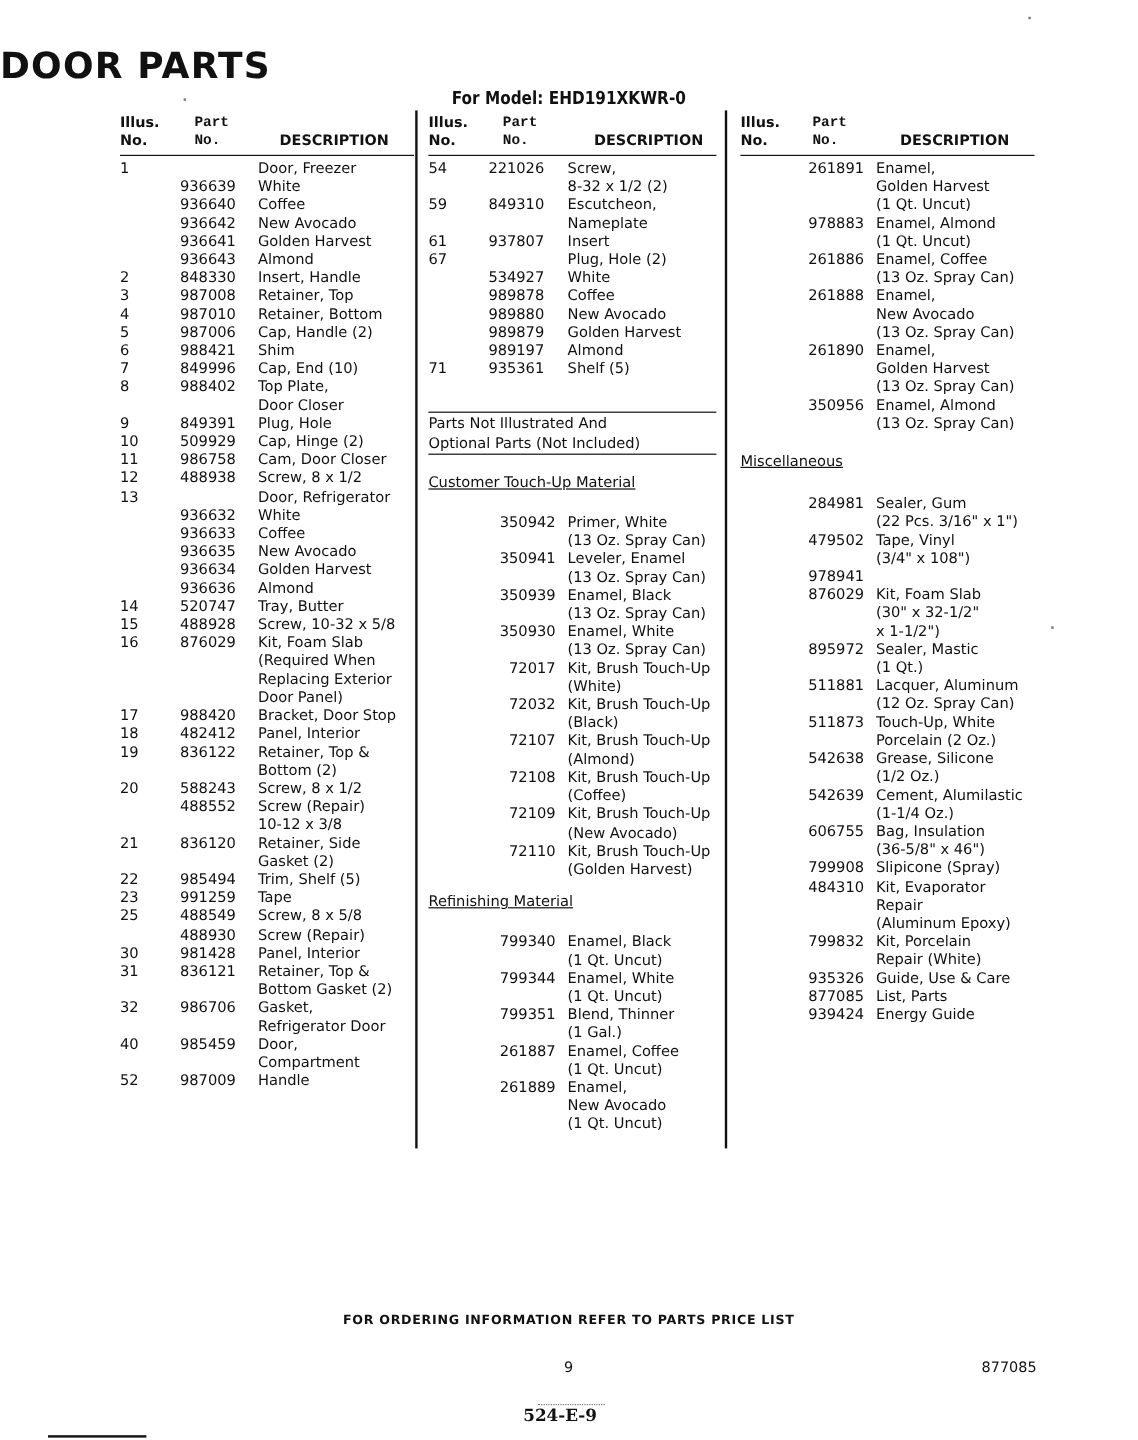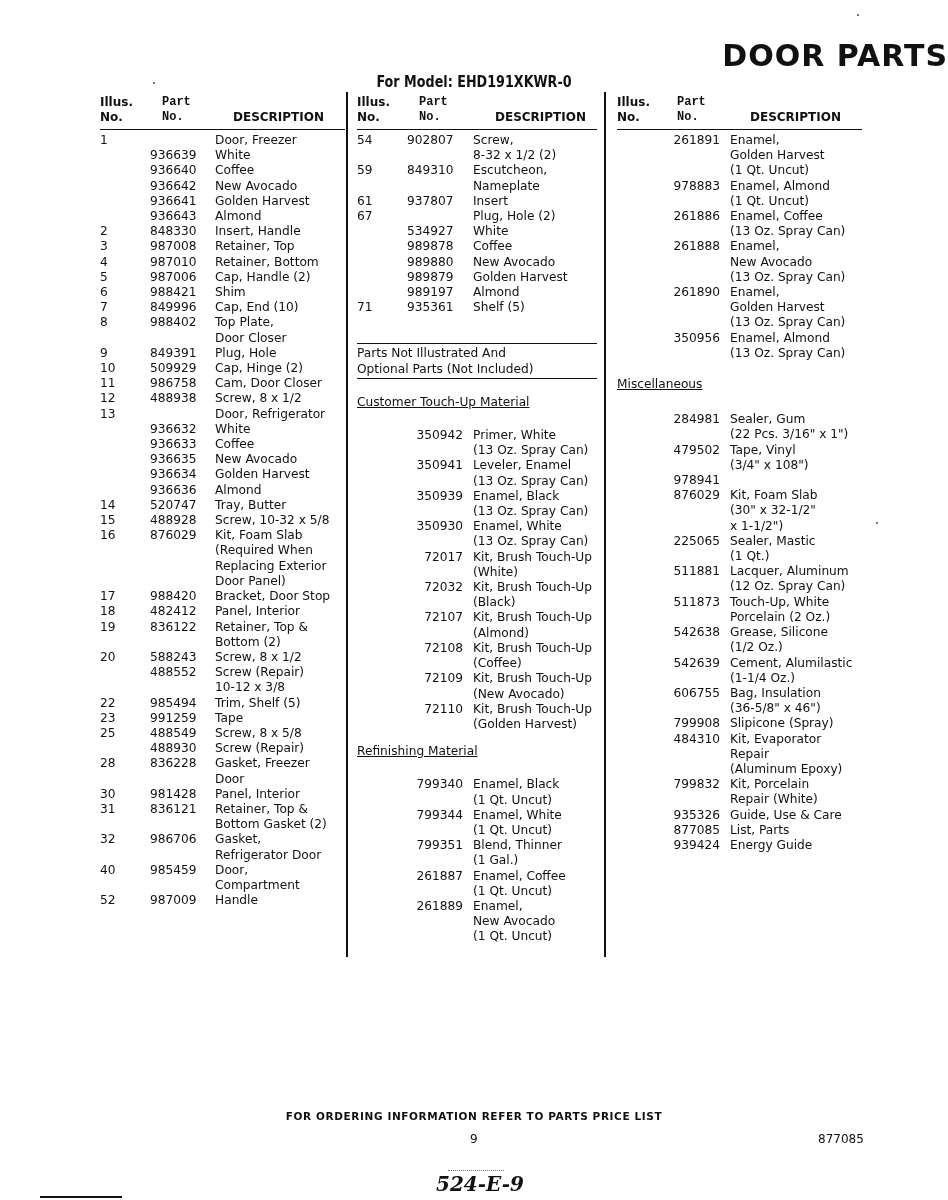--- a/index.html
+++ b/index.html
@@ -1,17 +1,17 @@
 <!DOCTYPE html>
 <html><head>
 <meta charset="utf-8">
 <style>
   html, body { margin: 0; padding: 0; background: #ffffff; }
   body { width: 948px; height: 1200px; position: relative; overflow: hidden; color: #111; font-family: "DejaVu Sans", sans-serif; }
-  .title { position: absolute; left: 0; width: 948px; top: 40px; text-align: right; font-family: "DejaVu Sans", sans-serif; font-weight: bold; font-size: 30px; letter-spacing: 1px; line-height: 32px; }
+  .title { position: absolute; left: 0; width: 948px; top: 40px; text-align: left; font-family: "DejaVu Sans", sans-serif; font-weight: bold; font-size: 30px; letter-spacing: 1px; line-height: 32px; }
   .subtitle { position: absolute; left: 0; width: 948px; top: 73px; text-align: center; font-family: "DejaVu Sans", sans-serif; font-weight: bold; font-size: 15px; line-height: 18px; transform: scaleX(0.85); }
   .col { position: absolute; top: 95px; font-size: 12.2px; line-height: 15.2px; }
   .col1 { left: 100px; width: 245px; }
   .col2 { left: 357px; width: 240px; }
   .col3 { left: 617px; width: 245px; }
   .vrule { position: absolute; width: 2px; background: #111; }
   .hdr { position: relative; height: 34px; font-weight: bold; font-size: 12px; line-height: 15px; border-bottom: 1.5px solid #111; }
   .hdr span { position: absolute; }
   .hdr .h-illus { left: 0; top: 0; }
   .hdr .h-part { top: 0; font-family: Liberation Mono, monospace; }
@@ -25,24 +25,24 @@
   .col2 .row .part { width: 66px; }
   .col3 .row .illus { width: 50px; }
   .col3 .row .part { width: 62px; }
   .section-title { text-decoration: underline; margin-top: 12px; margin-bottom: 18px; }
   .notice { border-top: 1.5px solid #111; border-bottom: 1.5px solid #111; margin-top: 28px; padding: 2px 0 1px 0; }
   .section-rows .row .part { text-align: right; padding-right: 10px; box-sizing: border-box; }
   .col2 .section-rows .row .illus { width: 44px; }
   .col2 .section-rows .row .part { width: 72px; }
   .col3 .section-rows .row .illus { width: 40px; }
   .col3 .section-rows .row .part { width: 73px; }
-  .footer-note { position: absolute; left: 0; width: 948px; top: 1094px; text-align: center; font-weight: bold; font-size: 10.5px; letter-spacing: 0.6px; margin-top: 16px; }
+  .footer-note { position: absolute; left: 0; width: 948px; top: 1094px; text-align: center; font-weight: bold; font-size: 10.5px; letter-spacing: 0.6px; }
   .page-num { position: absolute; left: 470px; top: 1132px; font-size: 12px; }
   .doc-num { position: absolute; left: 818px; top: 1132px; font-size: 12px; }
-  .hand { position: absolute; left: 436px; top: 1172px; font-family: "DejaVu Serif", serif; font-style: italic; font-weight: bold; font-size: 20px; }
+  .hand { position: absolute; left: 436px; top: 1172px; font-family: "DejaVu Serif", serif; font-weight: bold; font-size: 14px; }
   .hand-line { position: absolute; left: 448px; top: 1170px; width: 56px; border-top: 1px dotted #777; }
   .corner-line { position: absolute; left: 40px; top: 1196px; width: 82px; border-top: 2px solid #111; }
   .speck { position: absolute; width: 2px; height: 2px; background: #777; }
 </style>
 </head>
 <body>
 
 <div class="title">DOOR PARTS</div>
 <div class="subtitle">For Model: EHD191XKWR-0</div>
 
@@ -211,44 +211,44 @@
         <span class="part">588243</span>
         <span class="desc">Screw, 8 x 1/2</span>
       </div>
       <div class="row">
         <span class="illus"></span>
         <span class="part">488552</span>
         <span class="desc">Screw (Repair)
 10-12 x 3/8</span>
       </div>
       <div class="row">
+        <span class="illus">21</span>
+        <span class="part">836120</span>
+        <span class="desc">Retainer, Side
+Gasket (2)</span>
+      </div>
+      <div class="row">
         <span class="illus">22</span>
         <span class="part">985494</span>
         <span class="desc">Trim, Shelf (5)</span>
       </div>
       <div class="row">
         <span class="illus">23</span>
         <span class="part">991259</span>
         <span class="desc">Tape</span>
       </div>
       <div class="row">
         <span class="illus">25</span>
         <span class="part">488549</span>
         <span class="desc">Screw, 8 x 5/8</span>
       </div>
       <div class="row">
         <span class="illus"></span>
         <span class="part">488930</span>
         <span class="desc">Screw (Repair)</span>
-      </div>
-      <div class="row">
-        <span class="illus">28</span>
-        <span class="part">836228</span>
-        <span class="desc">Gasket, Freezer
-Door</span>
       </div>
       <div class="row">
         <span class="illus">30</span>
         <span class="part">981428</span>
         <span class="desc">Panel, Interior</span>
       </div>
       <div class="row">
         <span class="illus">31</span>
         <span class="part">836121</span>
         <span class="desc">Retainer, Top &amp;
@@ -276,21 +276,21 @@
 
 <div class="col col2">
   <div class="hdr">
     <span class="h-illus"><span style="position:static">Illus.</span><br><span style="position:static">No.</span></span>
     <span class="h-part" style="left:62px"><span style="position:static">Part</span><br><span style="position:static">No.</span></span>
     <span class="h-desc" style="left:138px">DESCRIPTION</span>
   </div>
   <div class="rows" id="col2-rows">
       <div class="row">
         <span class="illus">54</span>
-        <span class="part">902807</span>
+        <span class="part">221026</span>
         <span class="desc">Screw,
 8-32 x 1/2 (2)</span>
       </div>
       <div class="row">
         <span class="illus">59</span>
         <span class="part">849310</span>
         <span class="desc">Escutcheon,
 Nameplate</span>
       </div>
       <div class="row">
@@ -502,21 +502,21 @@
       </div>
       <div class="row">
         <span class="illus"></span>
         <span class="part">876029</span>
         <span class="desc">Kit, Foam Slab
 (30" x 32-1/2"
 x 1-1/2")</span>
       </div>
       <div class="row">
         <span class="illus"></span>
-        <span class="part">225065</span>
+        <span class="part">895972</span>
         <span class="desc">Sealer, Mastic
 (1 Qt.)</span>
       </div>
       <div class="row">
         <span class="illus"></span>
         <span class="part">511881</span>
         <span class="desc">Lacquer, Aluminum
 (12 Oz. Spray Can)</span>
       </div>
       <div class="row">

